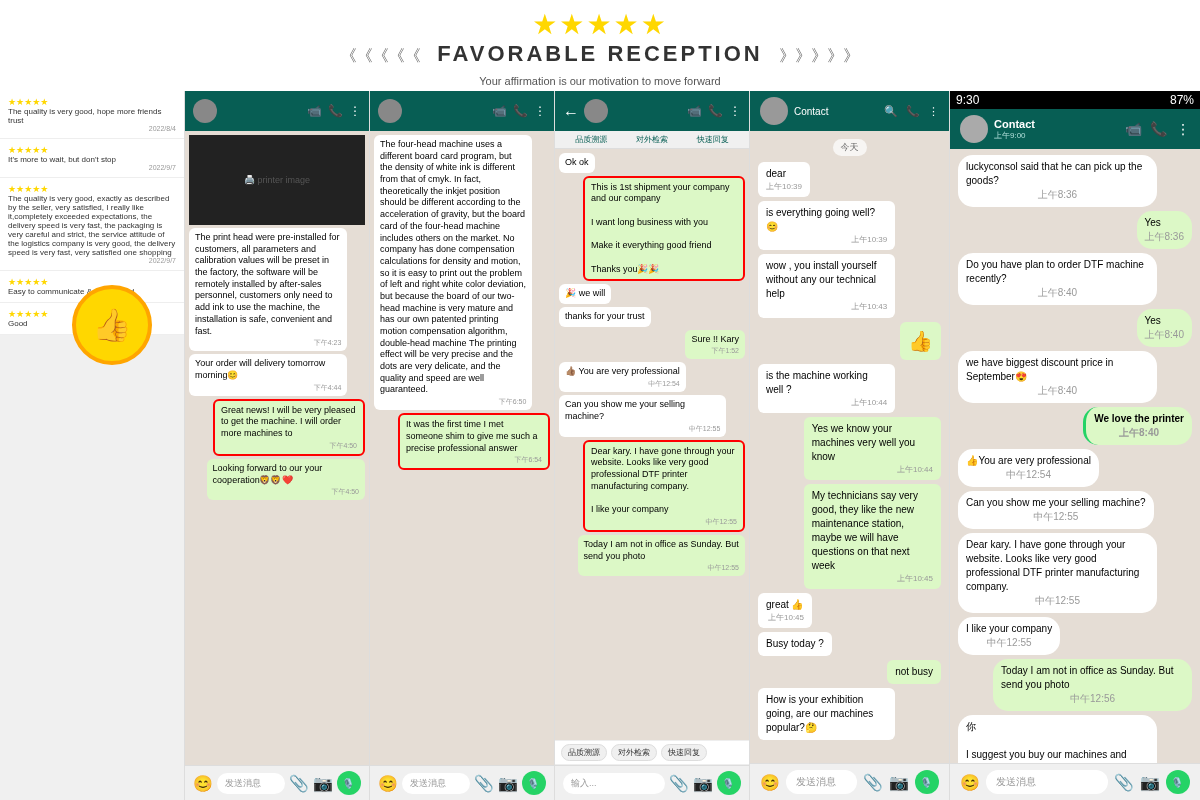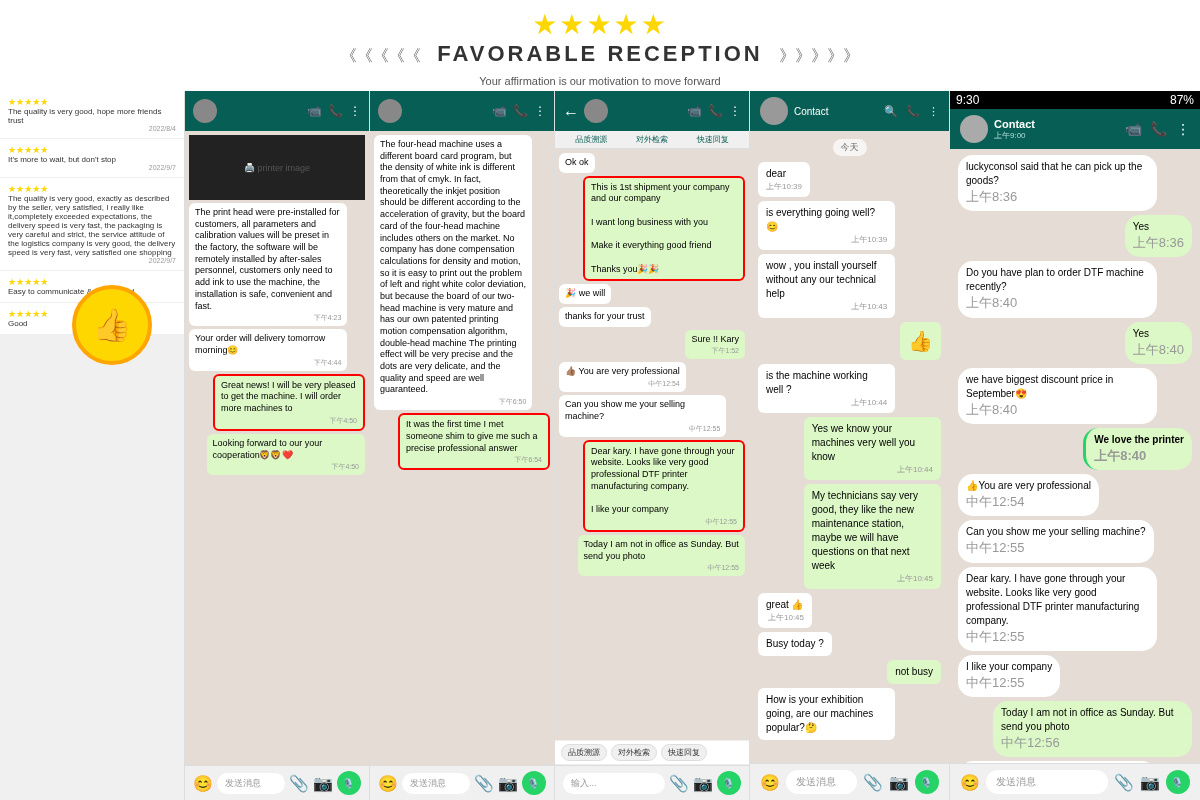--- a/index.html
+++ b/index.html
@@ -290,23 +290,23 @@
     }
     .right-msg-received {
       background: #fff;
       align-self: flex-start;
     }
     .right-msg-sent {
       background: #dcf8c6;
       align-self: flex-end;
     }
     .right-msg-time {
-      font-size: 13px;
+      font-size: 10px;
       color: #999;
-      text-align: left;
+      text-align: center;
     }
     .right-footer {
       background: #f0f0f0;
       padding: 6px 10px;
       display: flex;
       align-items: center;
       gap: 6px;
       border-top: 1px solid #ddd;
     }
     .right-input {
@@ -333,21 +333,21 @@
     }
     .review-meta {
       color: #999;
       font-size: 7px;
       text-align: right;
     }
 
     
     .chat1-image {
       background: #222;
-      height: 65px;
+      height: 90px;
       display: flex;
       align-items: center;
       justify-content: center;
       color: #888;
       font-size: 20px;
     }
 
     .thumbs-badge {
       position: absolute;
       bottom: 60px;

